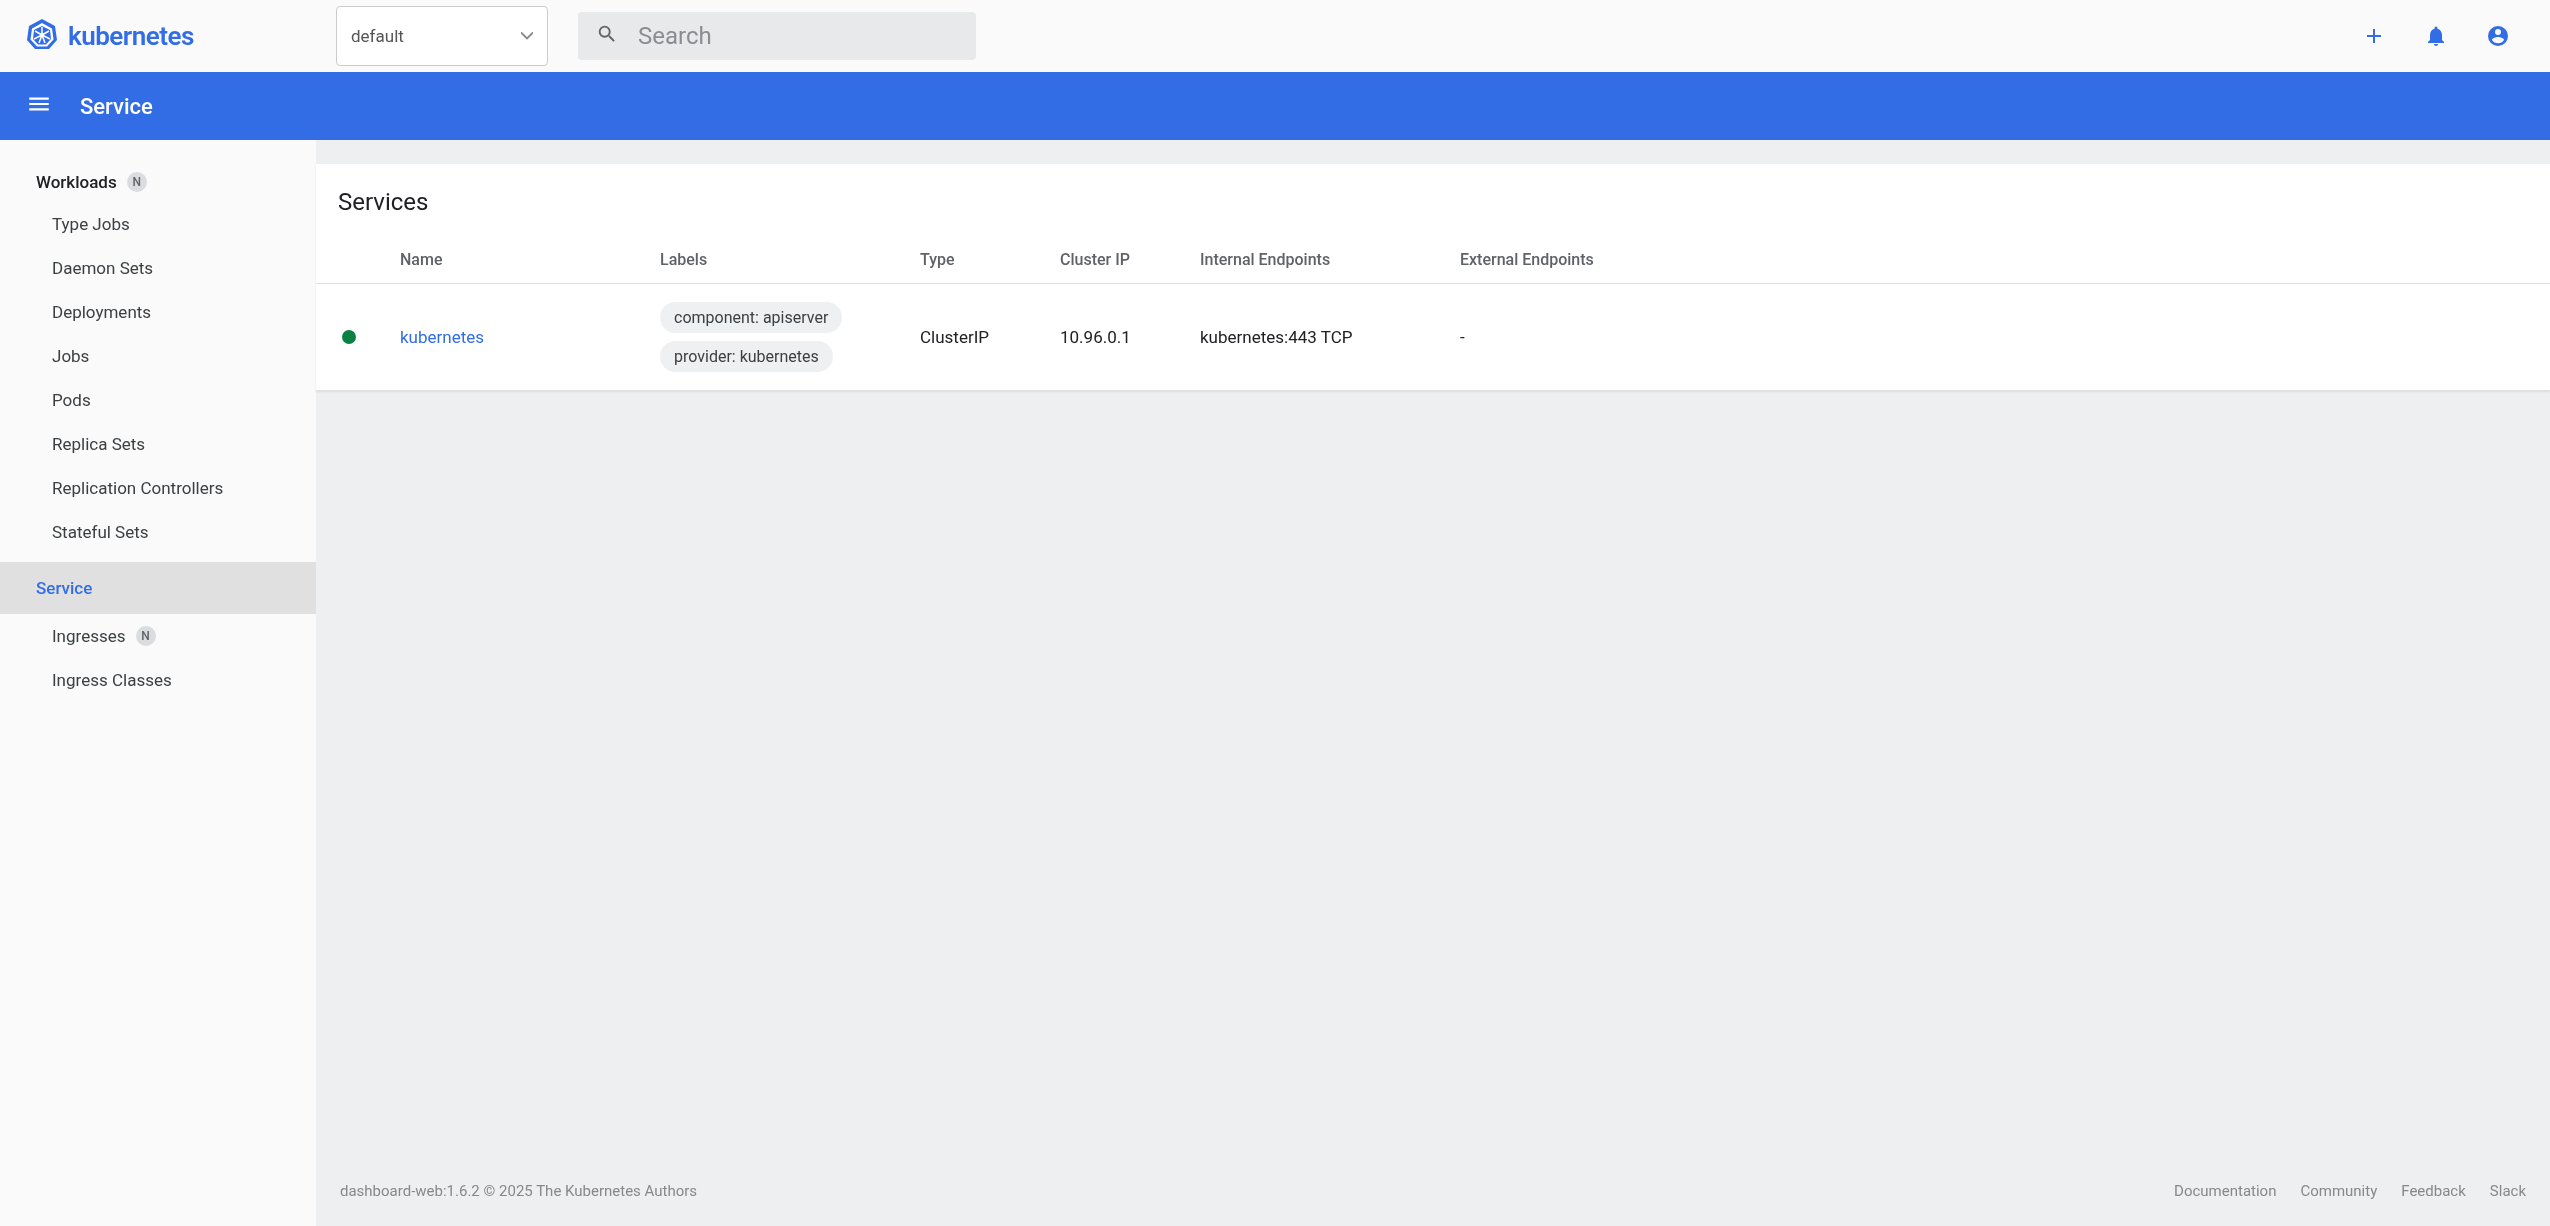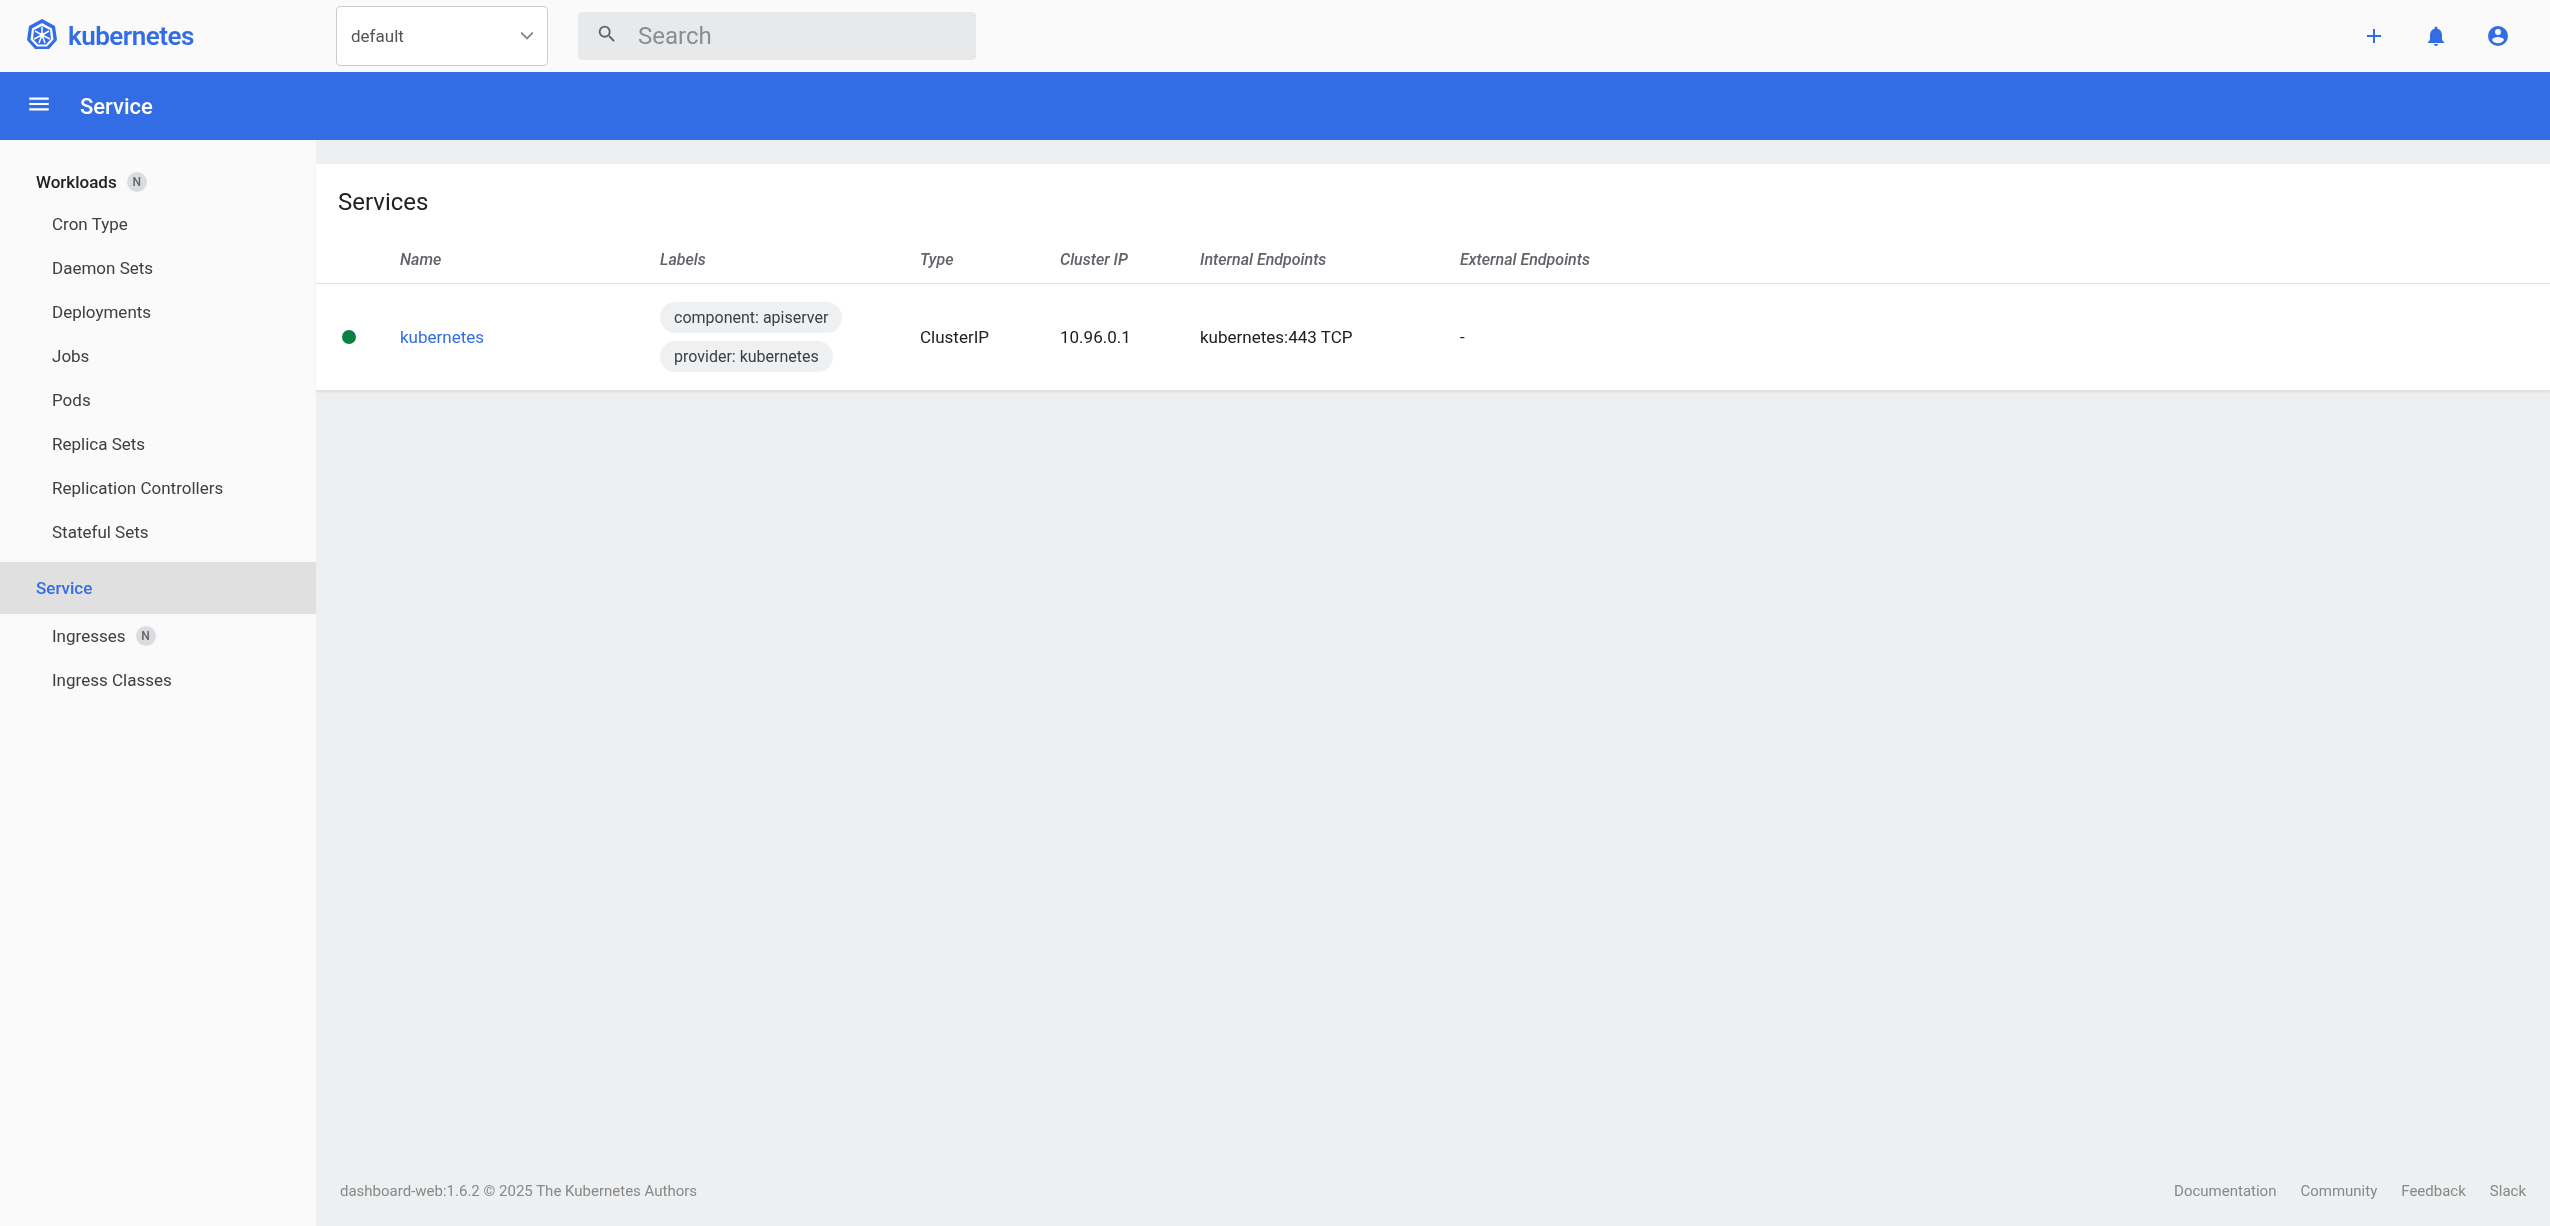--- a/index.html
+++ b/index.html
@@ -90,21 +90,20 @@
     .card {
       background: #fff; margin-left: 0; margin-right: 0;
       box-shadow: 0 1px 2px rgba(0,0,0,.08);
     }
     .card-title { font-size: 24px; font-weight: 400; padding: 24px 12px 22px 22px; }
     table.services { width: 100%; border-collapse: collapse; }
     table.services th {
       text-align: left; font-weight: 500; color: #5f6368;
       font-size: 16px; padding: 12px 12px 14px 12px;
       border-bottom: 1px solid #e0e0e0;
-      font-style: italic;
     }
     table.services td {
       padding: 14px 12px; vertical-align: middle;
       font-size: 17px; color: #202124;
       border-bottom: 1px solid #e0e0e0;
     }
     .col-status { width: 72px; }
     .col-name { width: 260px; }
     .col-labels { width: 260px; }
     .col-type { width: 140px; }
@@ -202,21 +201,21 @@
 </div>
 
 <div class="layout">
 
   <nav class="sidebar">
     <div class="nav-head">
       <span>Workloads</span>
       <span class="badge-n">N</span>
     </div>
     <div class="nav-item">
-        <span>Cron Type</span>
+        <span>Type Jobs</span>
       </div>
     <div class="nav-item">
         <span>Daemon Sets</span>
       </div>
     <div class="nav-item">
         <span>Deployments</span>
       </div>
     <div class="nav-item">
         <span>Jobs</span>
       </div>

